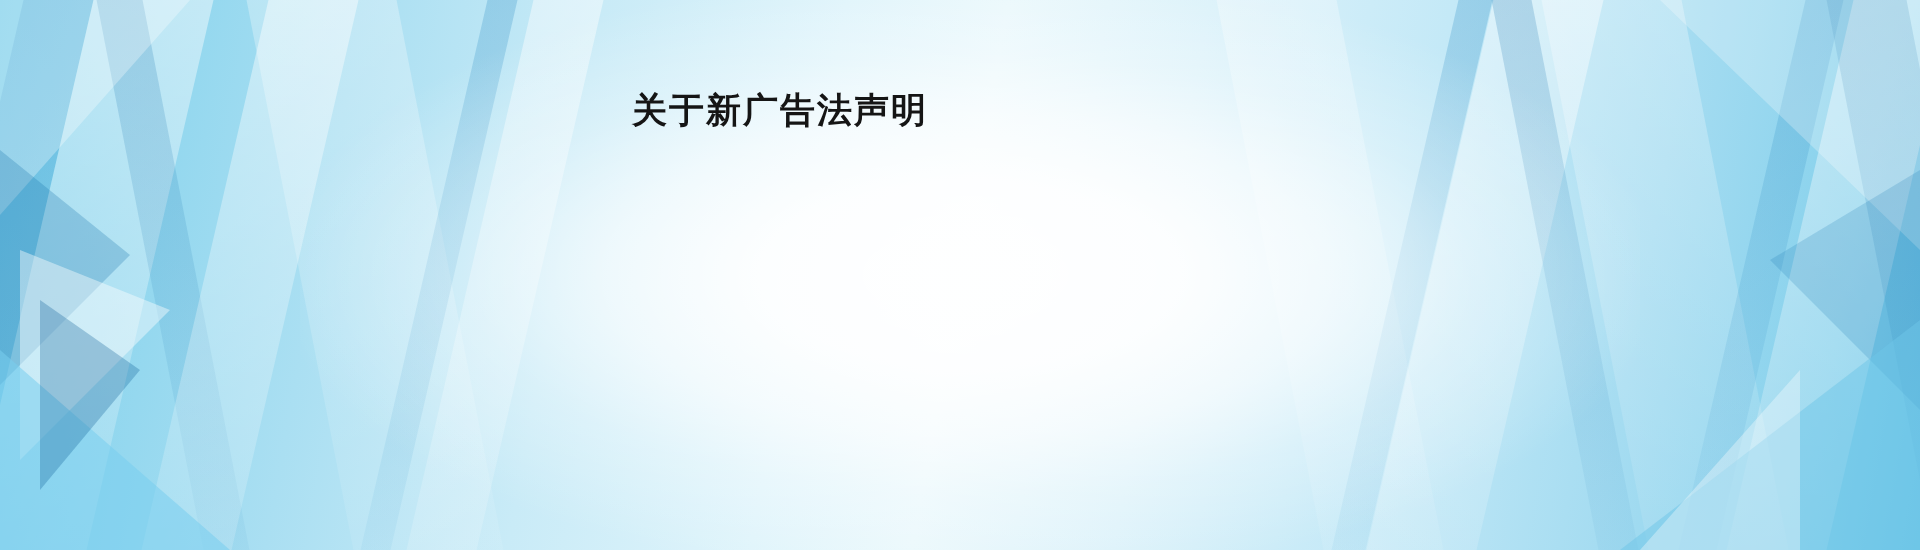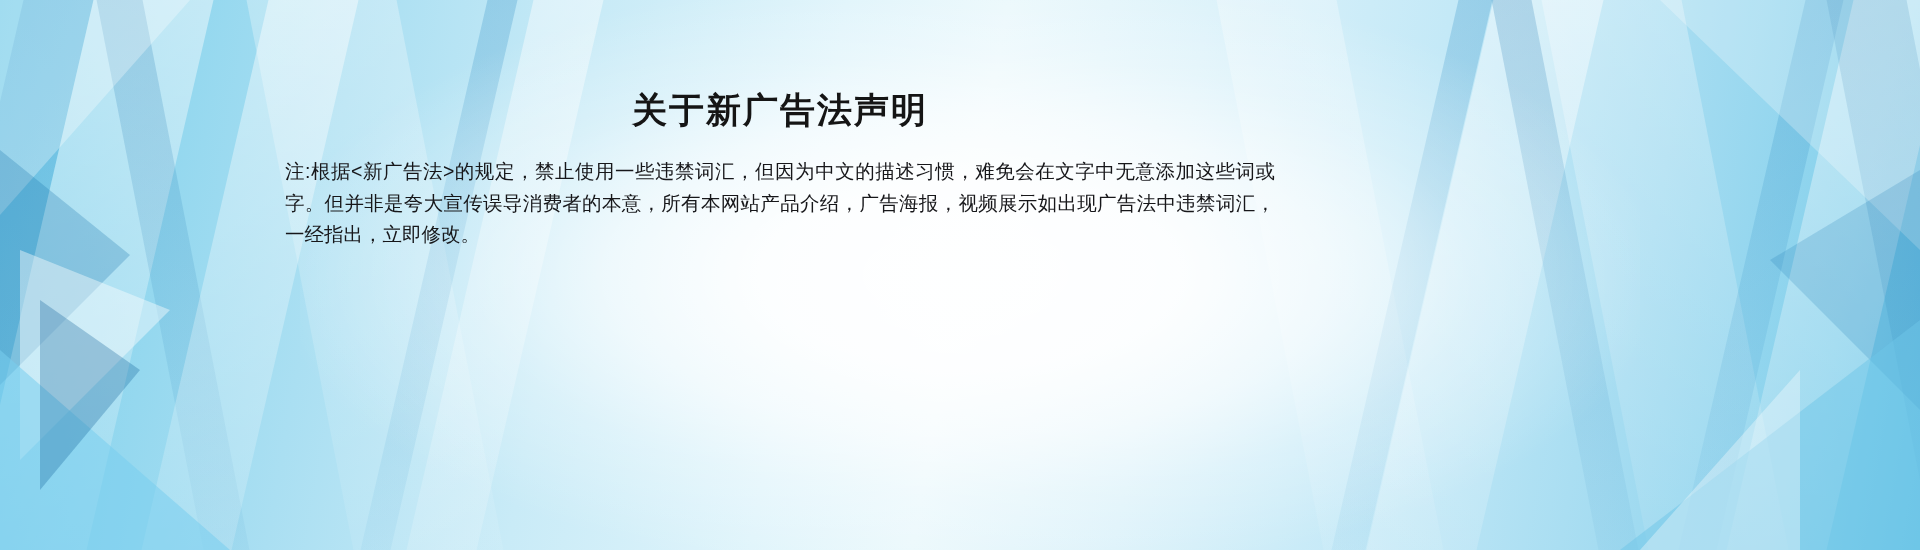--- a/index.html
+++ b/index.html
@@ -142,17 +142,16 @@
   <div class="tri" style="right:0px; bottom:0px; border-right:300px solid rgba(110,198,231,0.50); border-top:230px solid transparent;"></div>
   <div class="tri" style="right:120px; bottom:0px; border-right:160px solid rgba(255,255,255,0.34); border-top:180px solid transparent;"></div>
 
   <div id="glow"></div>
 
   <div id="content">
 
     <div id="title">关于新广告法声明</div>
 
     <div id="body-block">
-      <p>注:根据&lt;新广告法&gt;的规定，禁止使用一些违禁词汇，但因为中文的描述习惯，难免会在文字中无意添加这些词或字。但并非是夸大宣传误导消费者的本意，所有本网站产品介绍，广告海报，视频展示如出现广告法中违禁词汇，一经指出，立即修改。</p>
     </div>
 
   </div>
 </div>
 
 </body></html>

